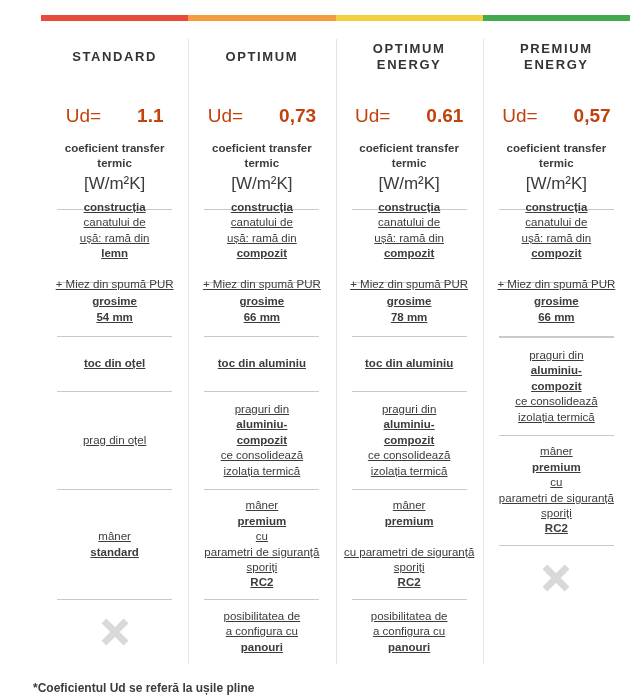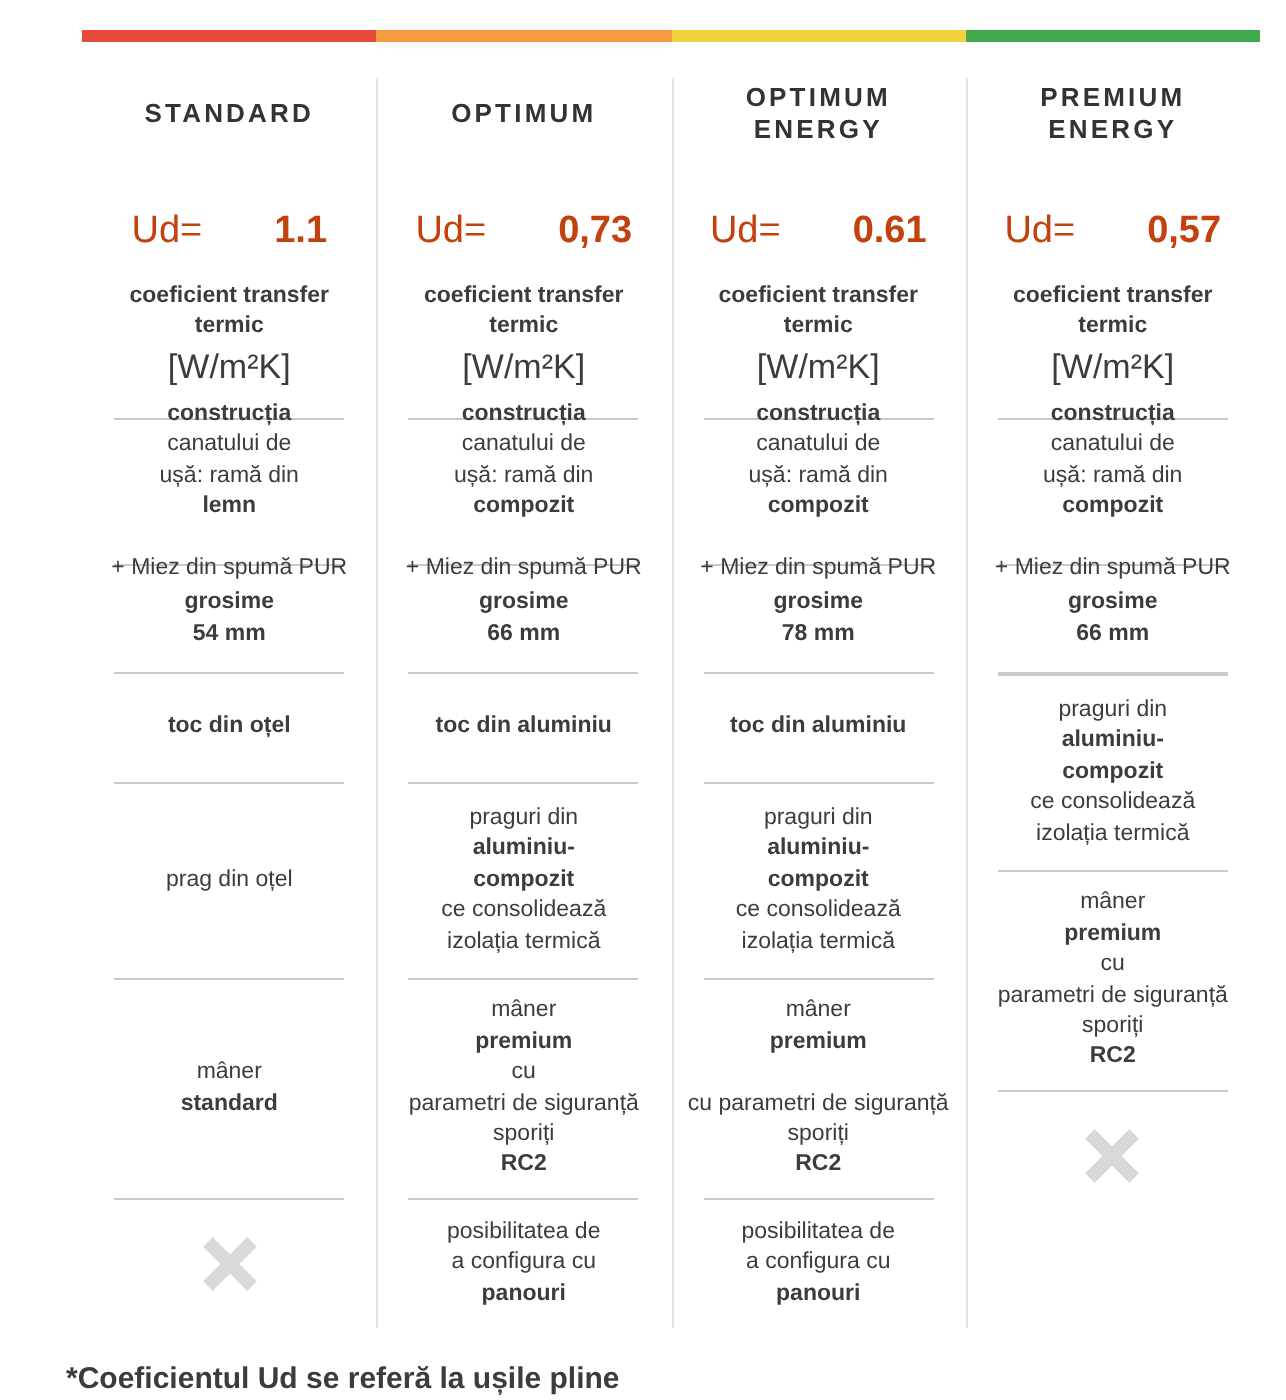--- a/index.html
+++ b/index.html
@@ -26,32 +26,33 @@
   }
   .ud-num { font-weight:bold;margin-left:36px; }
   .coef { height:70px; padding-top:2px; text-align:center; }
   .coef-label { font-weight:bold; font-size:11.5px; line-height:1.32; white-space:pre-line; }
   .coef-unit { font-size:17px; margin-top:3px; }
   .hr { height:1px; width:115px; margin:0 auto; background:#c9c9c9; }
   .sec {
     display:flex; flex-direction:column; align-items:center; justify-content:center;
     text-align:center; font-size:11.5px; line-height:1.34; white-space:pre-line;
     padding:0 6px;
+    text-decoration:underline;
   }
   .sec-construction { height:72px; }
   .sec-grosime { height:53px; }
   .sec-toc { height:54px; }
   .sec-prag { height:97px; }
   .sec-maner { height:109px; }
   .sec-bottom { height:64px; }
   .b { font-weight:bold; }
   .x-icon { display:block; }
   .footer-note {
     position:absolute; left:33px; top:681px;
-    font-size:15px; font-weight:bold; color:#3c3c3c;
+    font-size:12px; font-weight:bold; color:#3c3c3c;
   }
 </style>
 </head>
 <body>
 
 <div class="table">
 
   <div class="col">
     <div class="bar" style="background-color: rgb(232, 75, 62);"></div>
     <div class="title">STANDARD</div>

